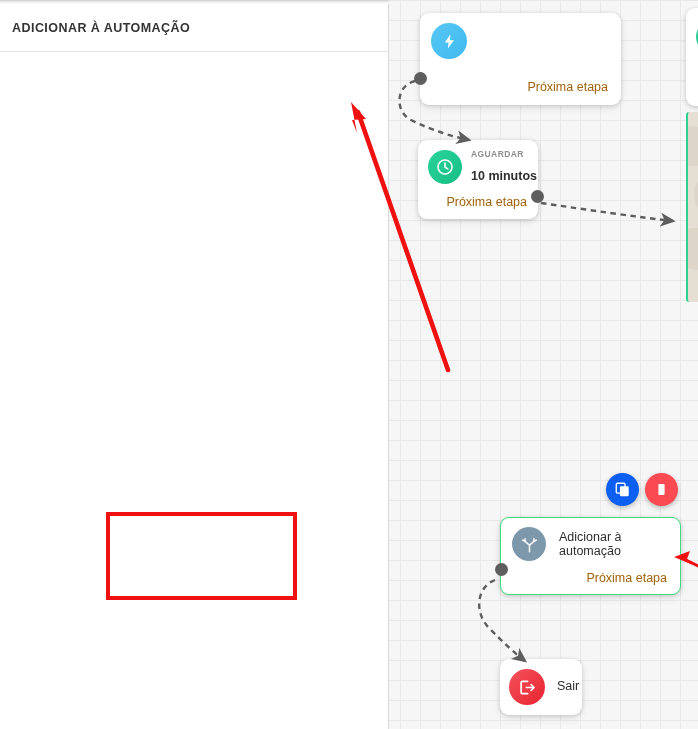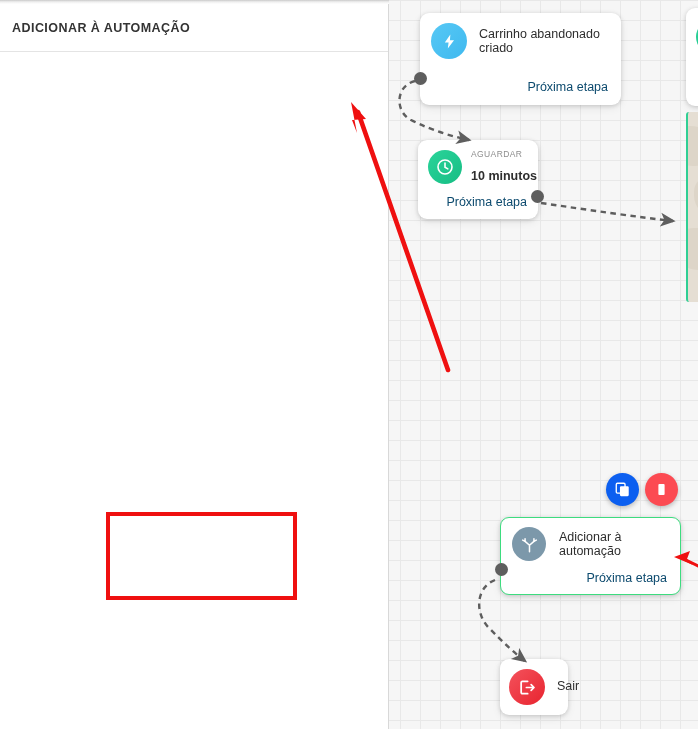--- a/index.html
+++ b/index.html
@@ -64,21 +64,21 @@
     box-shadow:0 1px 4px rgba(0,0,0,.16), 0 3px 10px rgba(0,0,0,.07);
     box-sizing:border-box;
   }
   .node-row{display:flex;align-items:center;}
   .badge{
     border-radius:50%;flex:none;display:flex;align-items:center;
     justify-content:center;color:#fff;
   }
   .node-label{font-size:12.5px;color:#2e2e2e;}
   .next-step{
-    font-size:12.5px;color:#0c4a6e;text-align:right;
+    font-size:12.5px;color:#a16207;text-align:right;
   }
   .port{
     position:absolute;width:13px;height:13px;border-radius:50%;
     background:#5e5e5e;
   }
 
   
   #node-trigger{left:31px;top:13px;width:201px;height:92px;}
   #node-trigger .badge{width:36px;height:36px;
     background:linear-gradient(135deg,#57c8f5,#3fb9ef);}
@@ -86,21 +86,21 @@
   #node-trigger .node-label{margin-left:12px;}
   #node-trigger .next-step{position:absolute;right:13px;bottom:11px;}
   #node-trigger .port{left:-6px;bottom:20px;}
 
   
   #node-wait{left:29px;top:140px;width:120px;height:79px;}
   #node-wait .badge{width:34px;height:34px;
     background:linear-gradient(135deg,#2ad49a,#17bd84);}
   #node-wait .row1{position:absolute;left:10px;top:10px;}
   #node-wait .wait-text{margin-left:9px;line-height:1.1;}
-  #node-wait .wait-kicker{font-size:8.5px;color:#8d8d8d;letter-spacing:.4px;font-weight:normal;}
+  #node-wait .wait-kicker{font-size:8.5px;color:#8d8d8d;letter-spacing:.4px;font-weight:bold;}
   #node-wait .wait-value{font-size:12.5px;color:#2e2e2e;font-weight:bold;margin-top:10px;}
   #node-wait .next-step{position:absolute;right:11px;bottom:10px;}
   #node-wait .port{right:-6px;bottom:16px;}
 
   
   #node-right-partial{left:297px;top:8px;width:60px;height:98px;}
   #node-right-partial .badge{width:34px;height:34px;
     background:linear-gradient(135deg,#2ad49a,#17bd84);
     position:absolute;left:10px;top:12px;}
   #node-right-preview{
@@ -123,21 +123,21 @@
   #node-selected .next-step{position:absolute;right:13px;bottom:9px;}
   #node-selected .port{left:-6px;bottom:18px;}
 
   .sel-outline{
     position:absolute;left:106px;top:512px;width:191px;height:88px;
     border:4px solid #ef1010;box-sizing:border-box;z-index:7;
     pointer-events:none;
   }
 
   
-  #node-exit{left:111px;top:659px;width:68px;height:56px;}
+  #node-exit{left:111px;top:659px;width:82px;height:56px;}
   #node-exit .badge{width:36px;height:36px;
     background:linear-gradient(135deg,#f4525c,#e8242f);
     position:absolute;left:9px;top:10px;}
   #node-exit .node-label{position:absolute;left:57px;top:20px;}
 
   
   .act-btn{
     position:absolute;width:33px;height:33px;border-radius:50%;
     display:flex;align-items:center;justify-content:center;
     box-shadow:0 2px 5px rgba(0,0,0,.25);cursor:pointer;z-index:6;
@@ -177,21 +177,20 @@
       <path d="M106,580 C86,588 86,614 100,628 C114,642 124,652 136,661" fill="none" stroke="#5e5e5e" stroke-width="2.4" stroke-dasharray="5.5 4.5" marker-end="url(#ah)"></path>
     </svg>
 
     <div class="node" id="node-trigger">
       <div class="node-row row1">
         <span class="badge">
           <svg width="17" height="17" viewBox="0 0 24 24">
             <path d="M13.2 2 L5.4 13.4 H10.7 L9.6 22 L18.4 10.1 H12.6 Z" fill="#ffffff"></path>
           </svg>
         </span>
-        <span class="node-label">Carrinho abandonado criado</span>
       </div>
       <div class="next-step">Próxima etapa</div>
       <span class="port"></span>
     </div>
 
     <div class="node" id="node-wait">
       <div class="node-row row1">
         <span class="badge">
           <svg width="20" height="20" viewBox="0 0 24 24">
             <circle cx="12" cy="12" r="8.4" fill="none" stroke="#ffffff" stroke-width="1.9"></circle>

